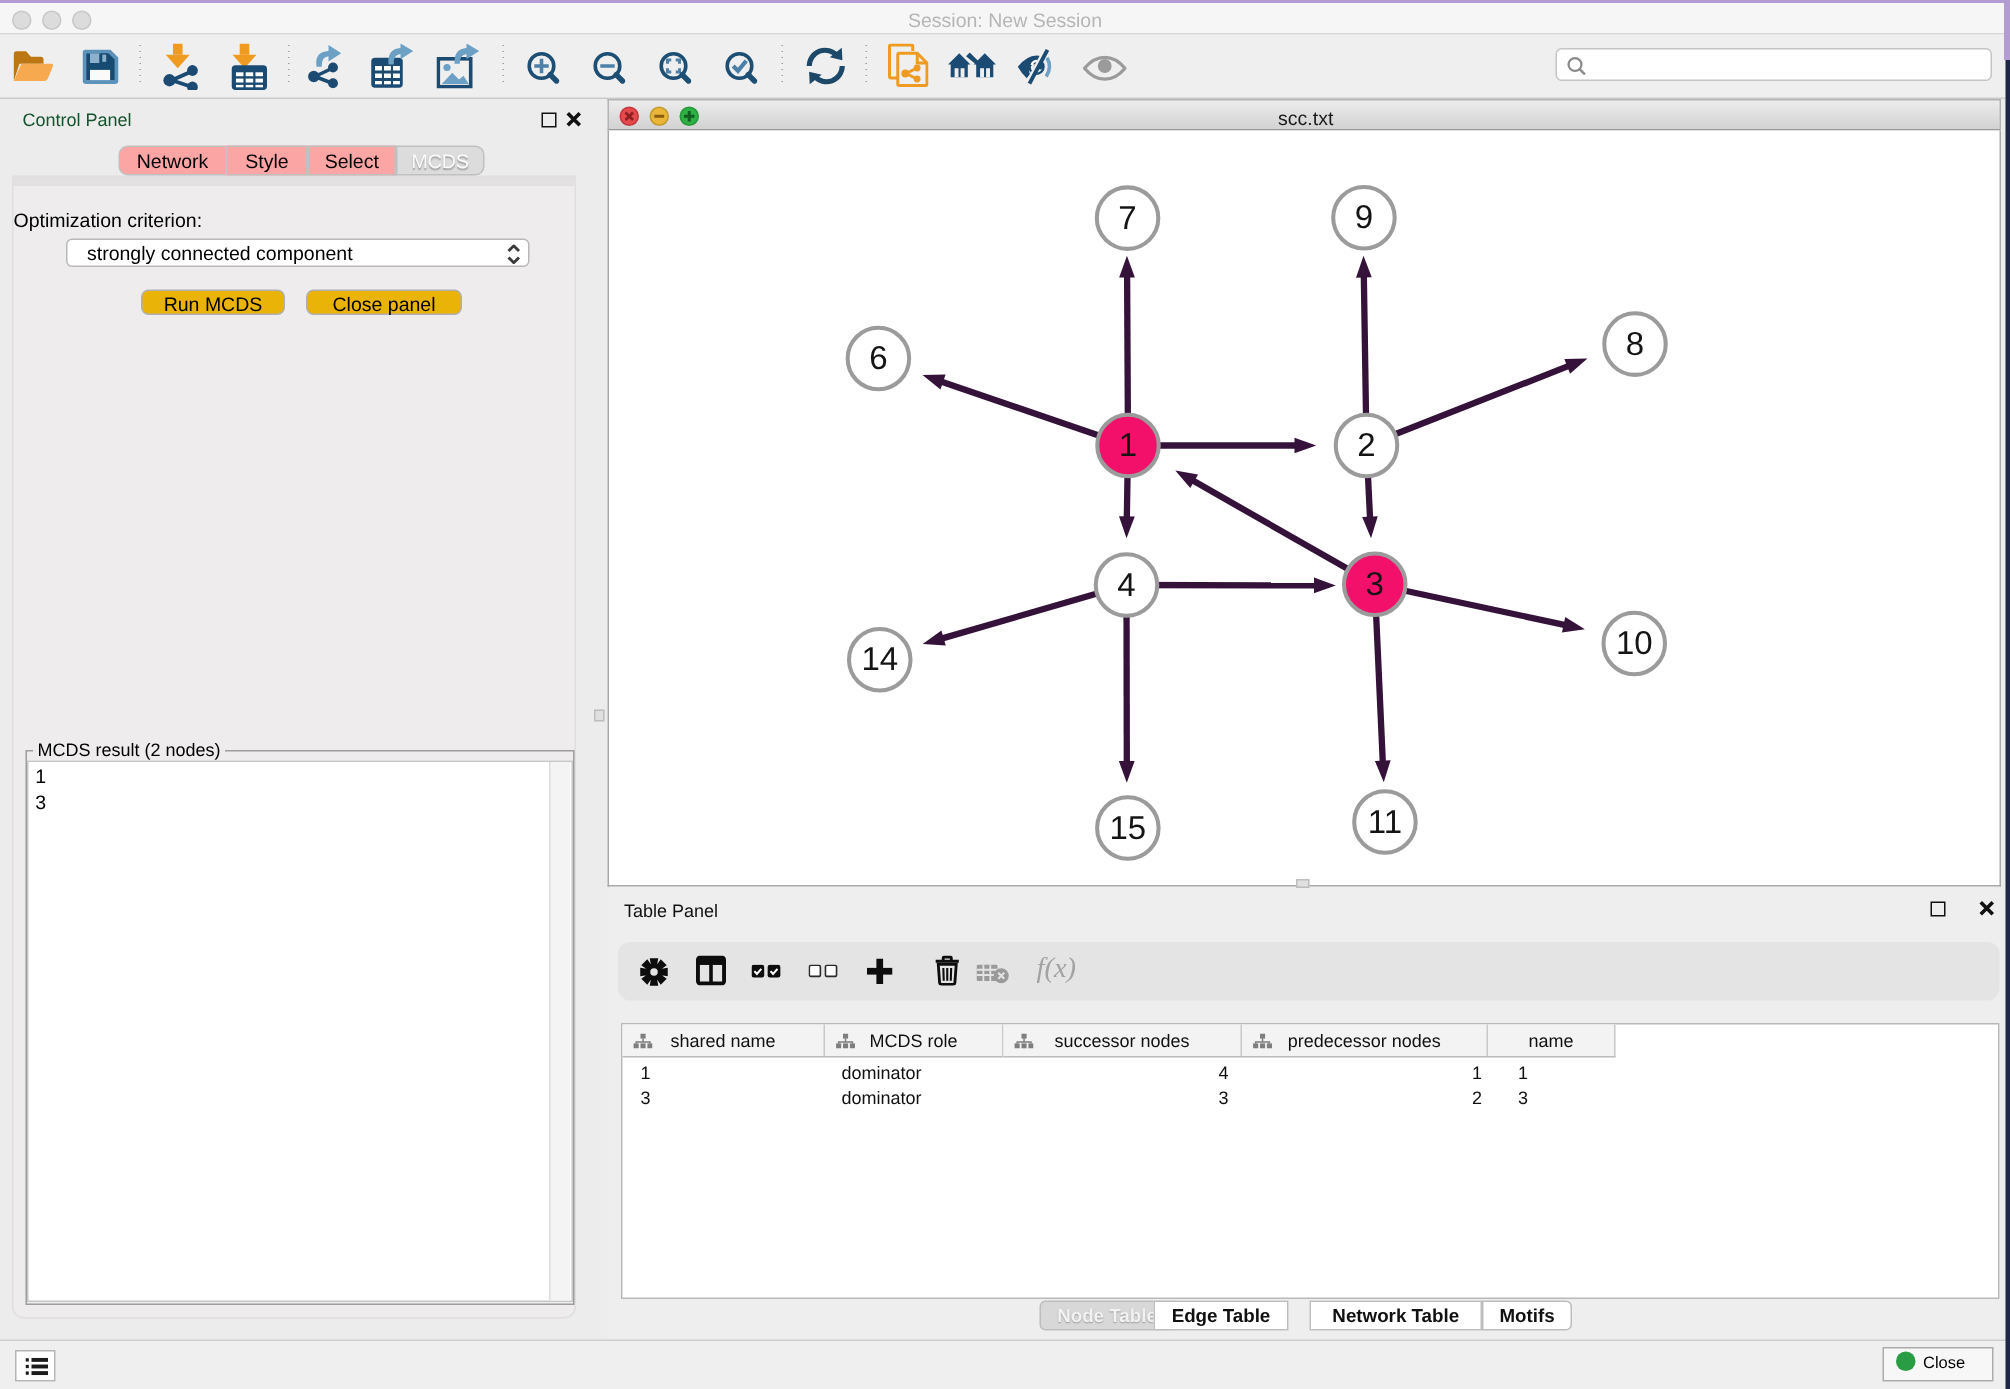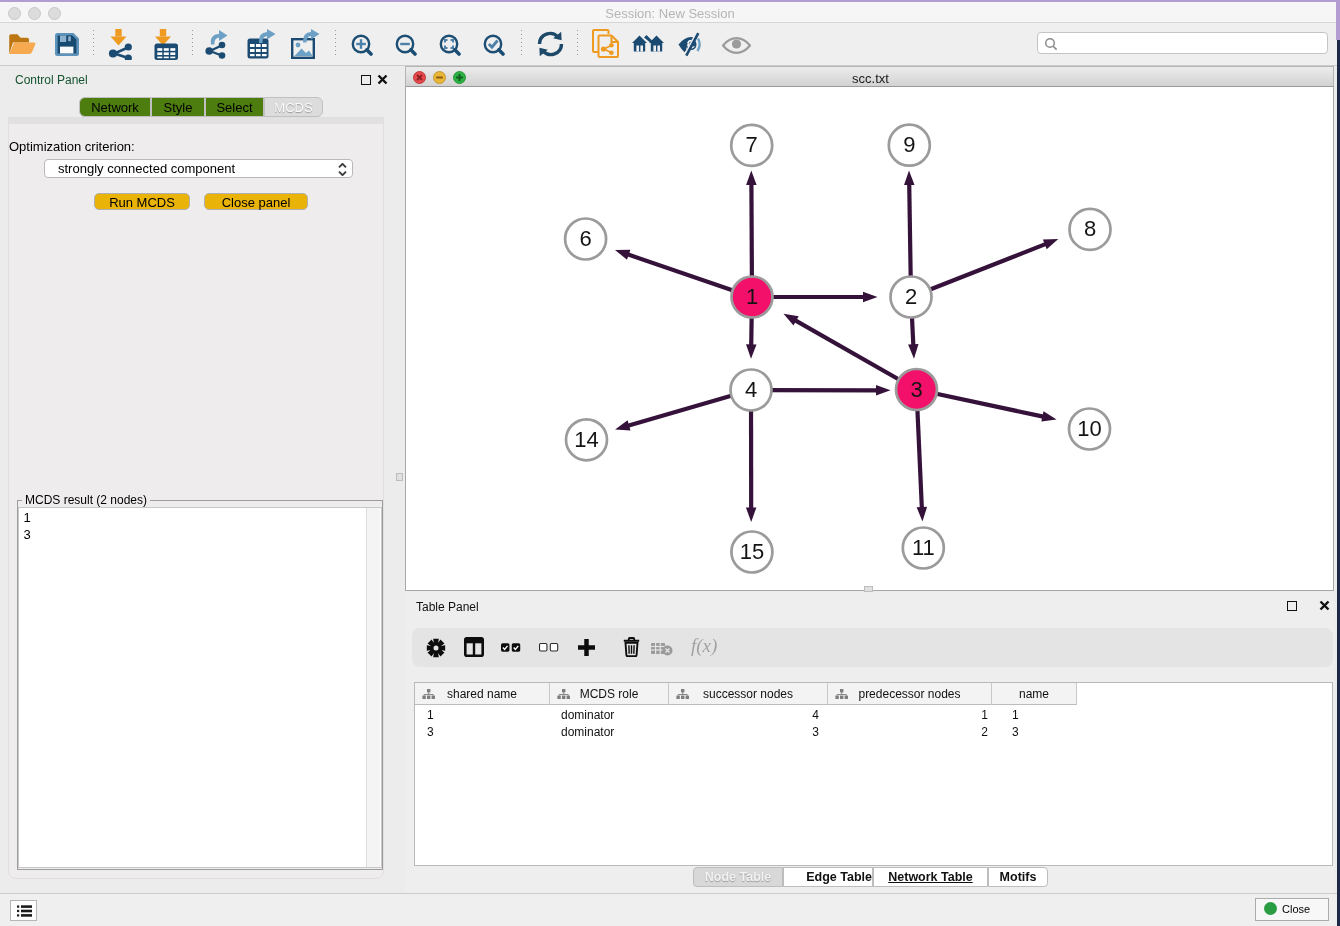--- a/index.html
+++ b/index.html
@@ -14,21 +14,21 @@
 #toolbar { left:0; top:23px; width:1337px; height:43px; background:#efefef; border-bottom:1px solid #cbcbcb; }
 .tsep { position:absolute; top:7px; height:28px; width:1px; background-image:linear-gradient(#9a9a9a 1px, transparent 1px); background-size:1px 4px; }
 .ticon { position:absolute; top:0; }
 
 #searchbox { position:absolute; left:1037px; top:9px; width:291px; height:22px; background:#fff; border:1px solid #c4c4c4; border-radius:4px; }
 
 #cpanel { left:0; top:66px; width:391px; height:827px; background:#ececec; }
 #cpanel-title { position:absolute; left:15px; top:7px; font-size:12px; color:#14532d; }
 .hdr-float { position:absolute; top:9px; width:10px; height:10px; border:1.7px solid #111; }
 .hdr-x { position:absolute; top:8px; }
-.cp-tab { position:absolute; top:31px; height:20px; border:1px solid #c0c0c0; background:#4d7c0f; font-size:13px; color:#000; text-align:center; line-height:19px; }
+.cp-tab { position:absolute; top:31px; height:20px; border:1px solid #c0c0c0; background:#fca5a5; font-size:13px; color:#000; text-align:center; line-height:19px; }
 #cp-content { position:absolute; left:8px; top:51px; width:376px; height:762px; background:#eeecec; border:1px solid #e0dede; border-radius:0 0 8px 8px; }
 #cp-select { position:absolute; left:35px; top:41px; width:309px; height:19px; background:#fff; border:1px solid #b9b9b9; border-radius:4px; font-size:13px; color:#000; padding-left:13px; line-height:18px; }
 .cp-btn { position:absolute; top:74.5px; height:17.5px; background:#eab308; border:1px solid #b0b0b0; border-radius:5px; font-size:13px; text-align:center; line-height:17px; color:#000; }
 #mcds-box { position:absolute; left:8px; top:382px; width:366px; height:370px; border:1px solid #9d9d9d; }
 #mcds-legend { position:absolute; left:13px; top:375px; font-size:12px; color:#000; background:#eeecec; padding:0 3px; line-height:14px; }
 #mcds-inner { position:absolute; left:8.5px; top:389px; width:364px; height:361px; background:#fff; border:1px solid #c7c7c7; font-size:13px; line-height:16.8px; padding:2px 0 0 5px; color:#000; }
 #mcds-scroll { position:absolute; right:1px; top:0px; width:14px; height:359px; background:#f4f4f4; border-left:1px solid #dcdcdc; }
 
 #netwin { left:405px; top:66px; width:929px; height:525px; }
 #nettitle { position:absolute; left:0; top:0; width:929px; height:21px; background:linear-gradient(#ececec,#d2d2d2); border:1px solid #b4b4b4; border-bottom:1px solid #9a9a9a; }
@@ -394,22 +394,22 @@
     <g id="treeicon" fill="#7e7e7e">
           <rect x="5" y="0" width="3.4" height="3.4"></rect>
           <rect x="0.4" y="6.6" width="3.4" height="3.4"></rect>
           <rect x="5" y="6.6" width="3.4" height="3.4"></rect>
           <rect x="9.6" y="6.6" width="3.4" height="3.4"></rect>
           <path d="M6.7,3.4 v2 M2.1,6.6 v-1 h9.2 v1" stroke="#7e7e7e" stroke-width="1" fill="none"></path>
         </g>
   </defs>
     </svg>
   <div class="bt-tab" style="left:288px; width:90px; background:#d8d8d8; color:#f2f2f2; text-shadow:0 1px 1px #999; border-radius:4px 0 0 4px;">Node Table</div>
-  <div class="bt-tab" style="left:378px; width:90px;text-align:right;">Edge Table</div>
-  <div class="bt-tab" style="left:468px; width:115px;text-decoration:underline;">Network Table</div>
+  <div class="bt-tab" style="left:364px; width:90px;">Edge Table</div>
+  <div class="bt-tab" style="left:468px; width:115px;">Network Table</div>
   <div class="bt-tab" style="left:583px; width:60px; border-radius:0 4px 4px 0;">Motifs</div>
 </div>
 
 <div class="abs" id="statusbar">
   <div id="listbtn">
       <svg style="position:absolute;left:6px;top:4px;" width="15" height="12" viewBox="0 0 15 12">
         <g fill="#1a1a1a">
           <rect x="0" y="0.5" width="2.2" height="2.2"></rect>
           <rect x="0" y="4.9" width="2.2" height="2.2"></rect>
           <rect x="0" y="9.3" width="2.2" height="2.2"></rect>

